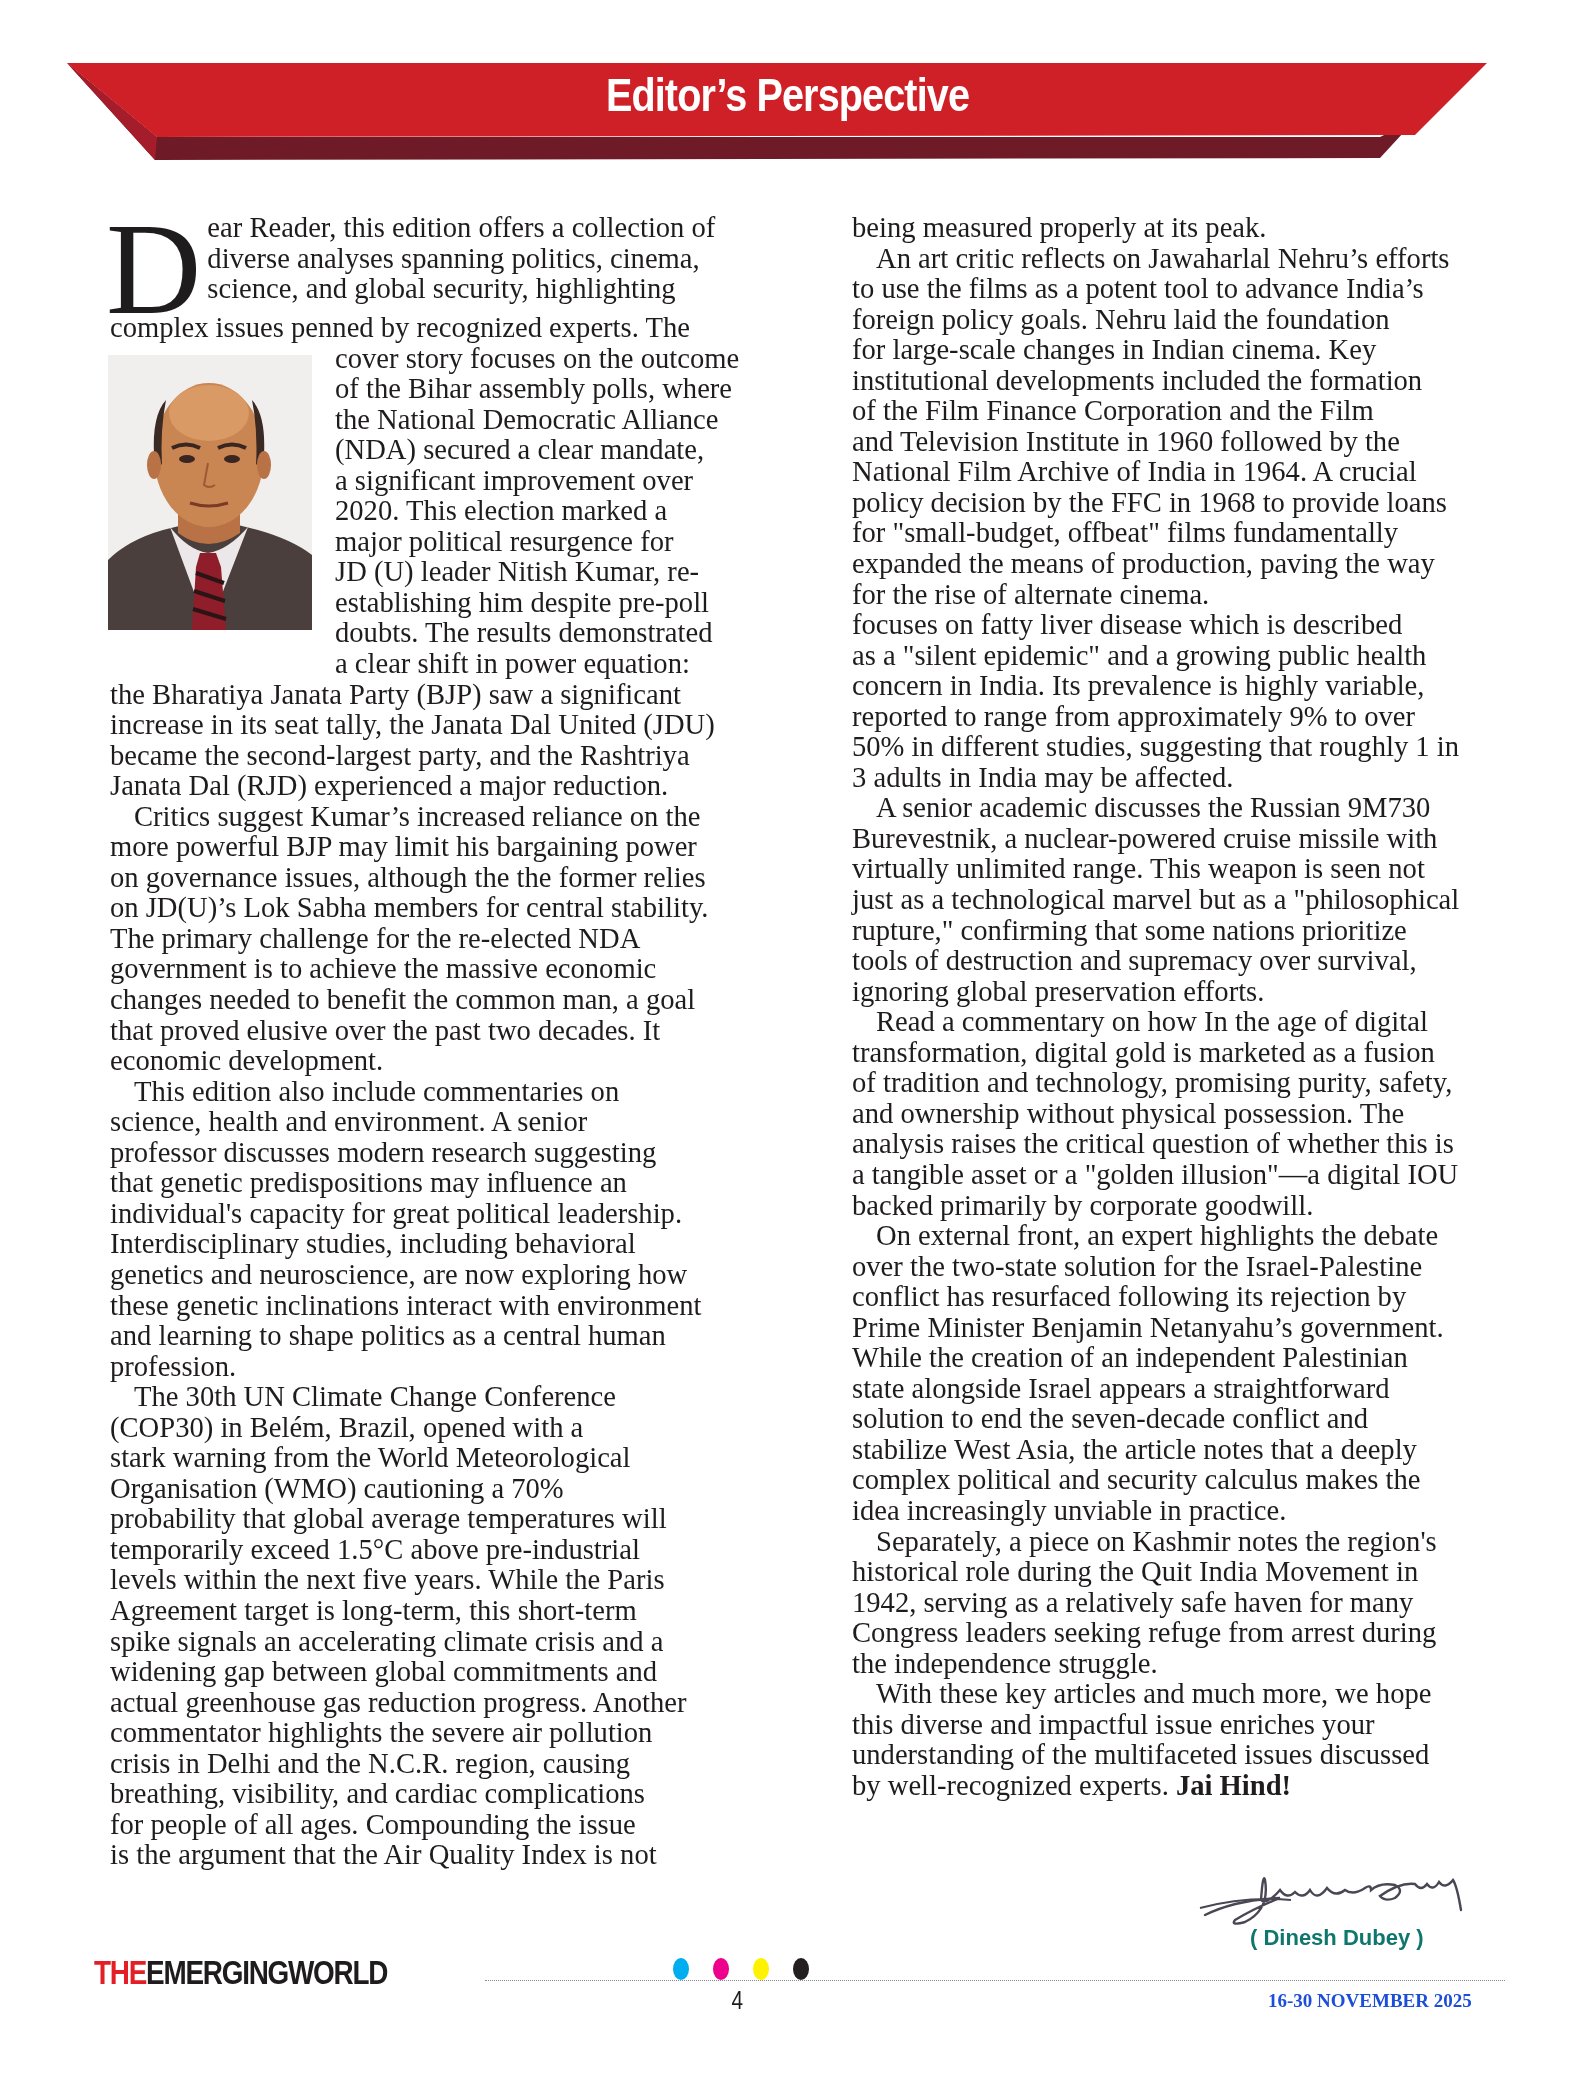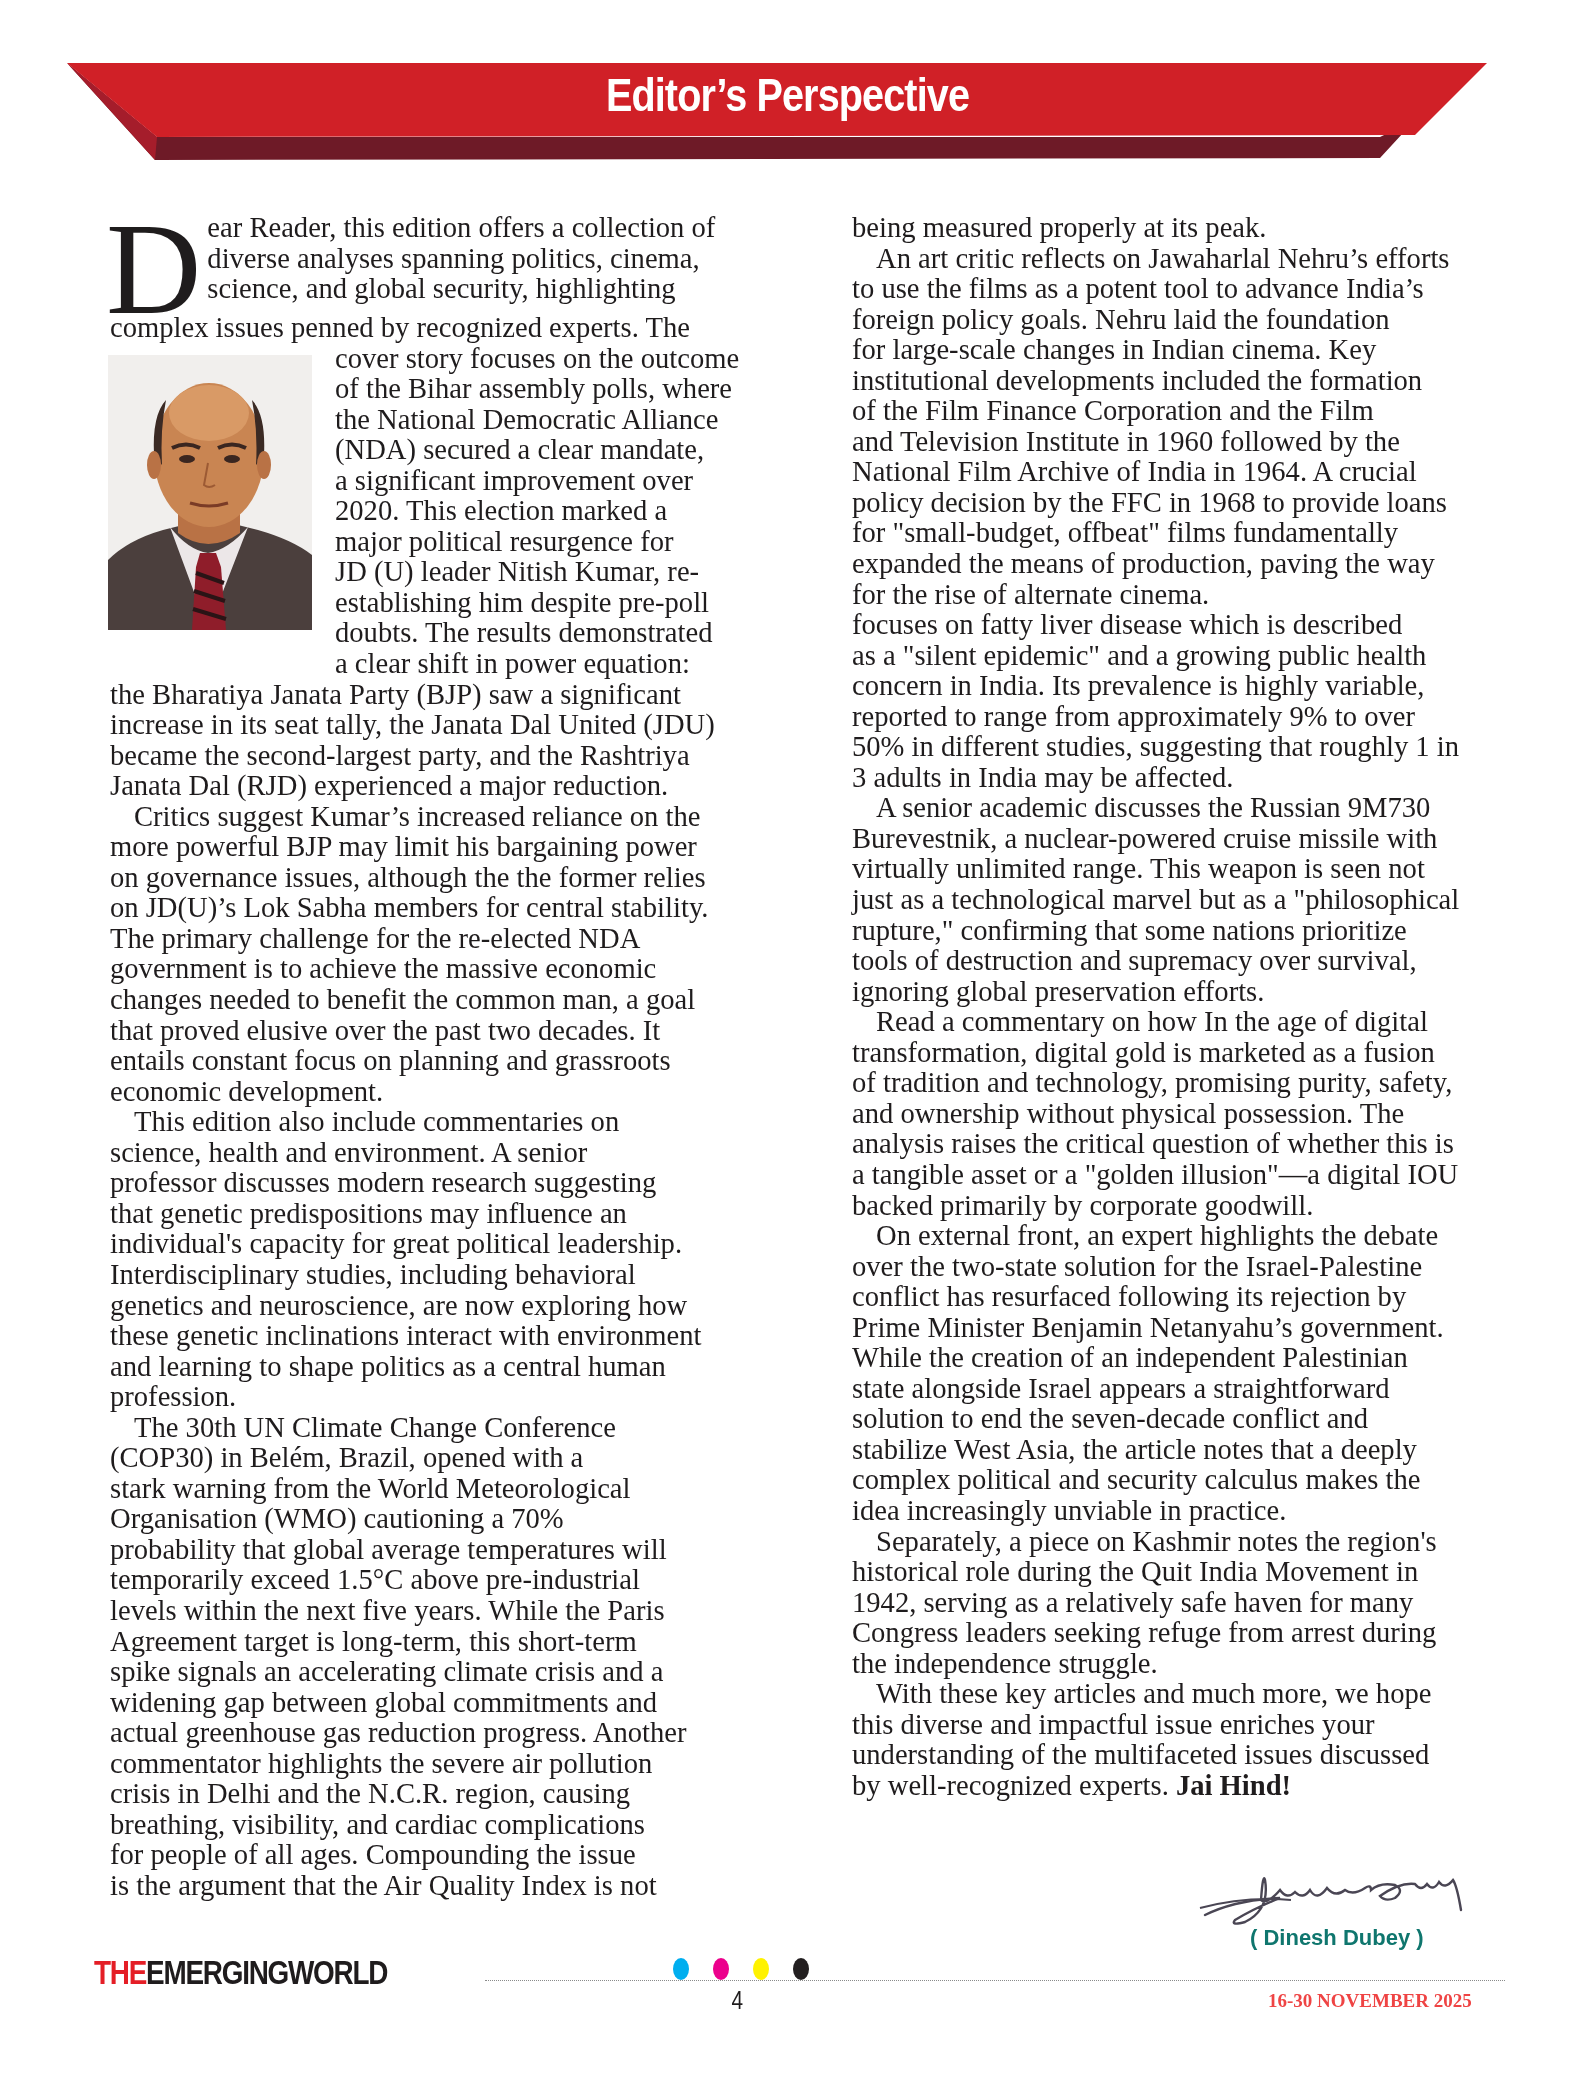--- a/index.html
+++ b/index.html
@@ -27,21 +27,21 @@
   .signature { position: absolute; left: 1195px; top: 1860px; width: 300px; height: 60px; }
   .signer { position: absolute; left: 1250px; top: 1925px; font-family: "Liberation Sans", sans-serif; font-weight: bold; font-size: 22px; color: #0f766e; }
 
   .footer-logo { position: absolute; left: 94px; top: 1953px; font-family: "Liberation Sans", sans-serif; font-weight: bold; font-size: 34px; letter-spacing: -1.5px; transform: scaleX(0.82); transform-origin: 0 50%; }
   .footer-logo .the { color: #e41e26; }
   .footer-logo .rest { color: #1f1c1d; }
   .footer-rule { position: absolute; left: 485px; top: 1980px; width: 1020px; border-top: 1px dotted #8a8a8a; }
   .dots { position: absolute; left: 673px; top: 1958px; height: 24px; }
   .dot { position: absolute; top: 0; width: 16px; height: 22px; border-radius: 50%; }
   .page-number { position: absolute; left: 730px; top: 1985px; font-family: "Liberation Sans", sans-serif; font-size: 26px; color: #1f1c1d; transform: scaleX(0.8); }
-  .issue-date { position: absolute; left: 1268px; top: 1990px; font-family: "Liberation Serif", serif; font-weight: bold; font-size: 19px; color: #ef4444; }
+  .issue-date { position: absolute; left: 1268px; top: 1990px; font-family: "Liberation Serif", serif; font-weight: bold; font-size: 19px; color: #1d4ed8; }
 </style>
 </head>
 <body>
 
 <div class="banner">
   <svg width="1575" height="180" viewBox="0 0 1575 180">
     <polygon points="67,63 157,137 1380,137 1415,120 1380,158 155,160" fill="#6e1a27"></polygon>
     <polygon points="67,63 157,137 155,160" fill="#a51d2b"></polygon>
     <polygon points="67,63 1487,63 1415,135 157,137" fill="#d02027"></polygon>
   </svg>
@@ -105,21 +105,20 @@
   <span class="line">became the second-largest party, and the Rashtriya</span>
   <span class="line">Janata Dal (RJD) experienced a major reduction.</span>
   <span class="line indent">Critics suggest Kumar’s increased reliance on the</span>
   <span class="line">more powerful BJP may limit his bargaining power</span>
   <span class="line">on governance issues, although the the former relies</span>
   <span class="line">on JD(U)’s Lok Sabha members for central stability.</span>
   <span class="line">The primary challenge for the re-elected NDA</span>
   <span class="line">government is to achieve the massive economic</span>
   <span class="line">changes needed to benefit the common man, a goal</span>
   <span class="line">that proved elusive over the past two decades. It</span>
-  <span class="line">entails constant focus on planning and grassroots</span>
   <span class="line">economic development.</span>
   <span class="line indent">This edition also include commentaries on</span>
   <span class="line">science, health and environment. A senior</span>
   <span class="line">professor discusses modern research suggesting</span>
   <span class="line">that genetic predispositions may influence an</span>
   <span class="line">individual's capacity for great political leadership.</span>
   <span class="line">Interdisciplinary studies, including behavioral</span>
   <span class="line">genetics and neuroscience, are now exploring how</span>
   <span class="line">these genetic inclinations interact with environment</span>
   <span class="line">and learning to shape politics as a central human</span>

